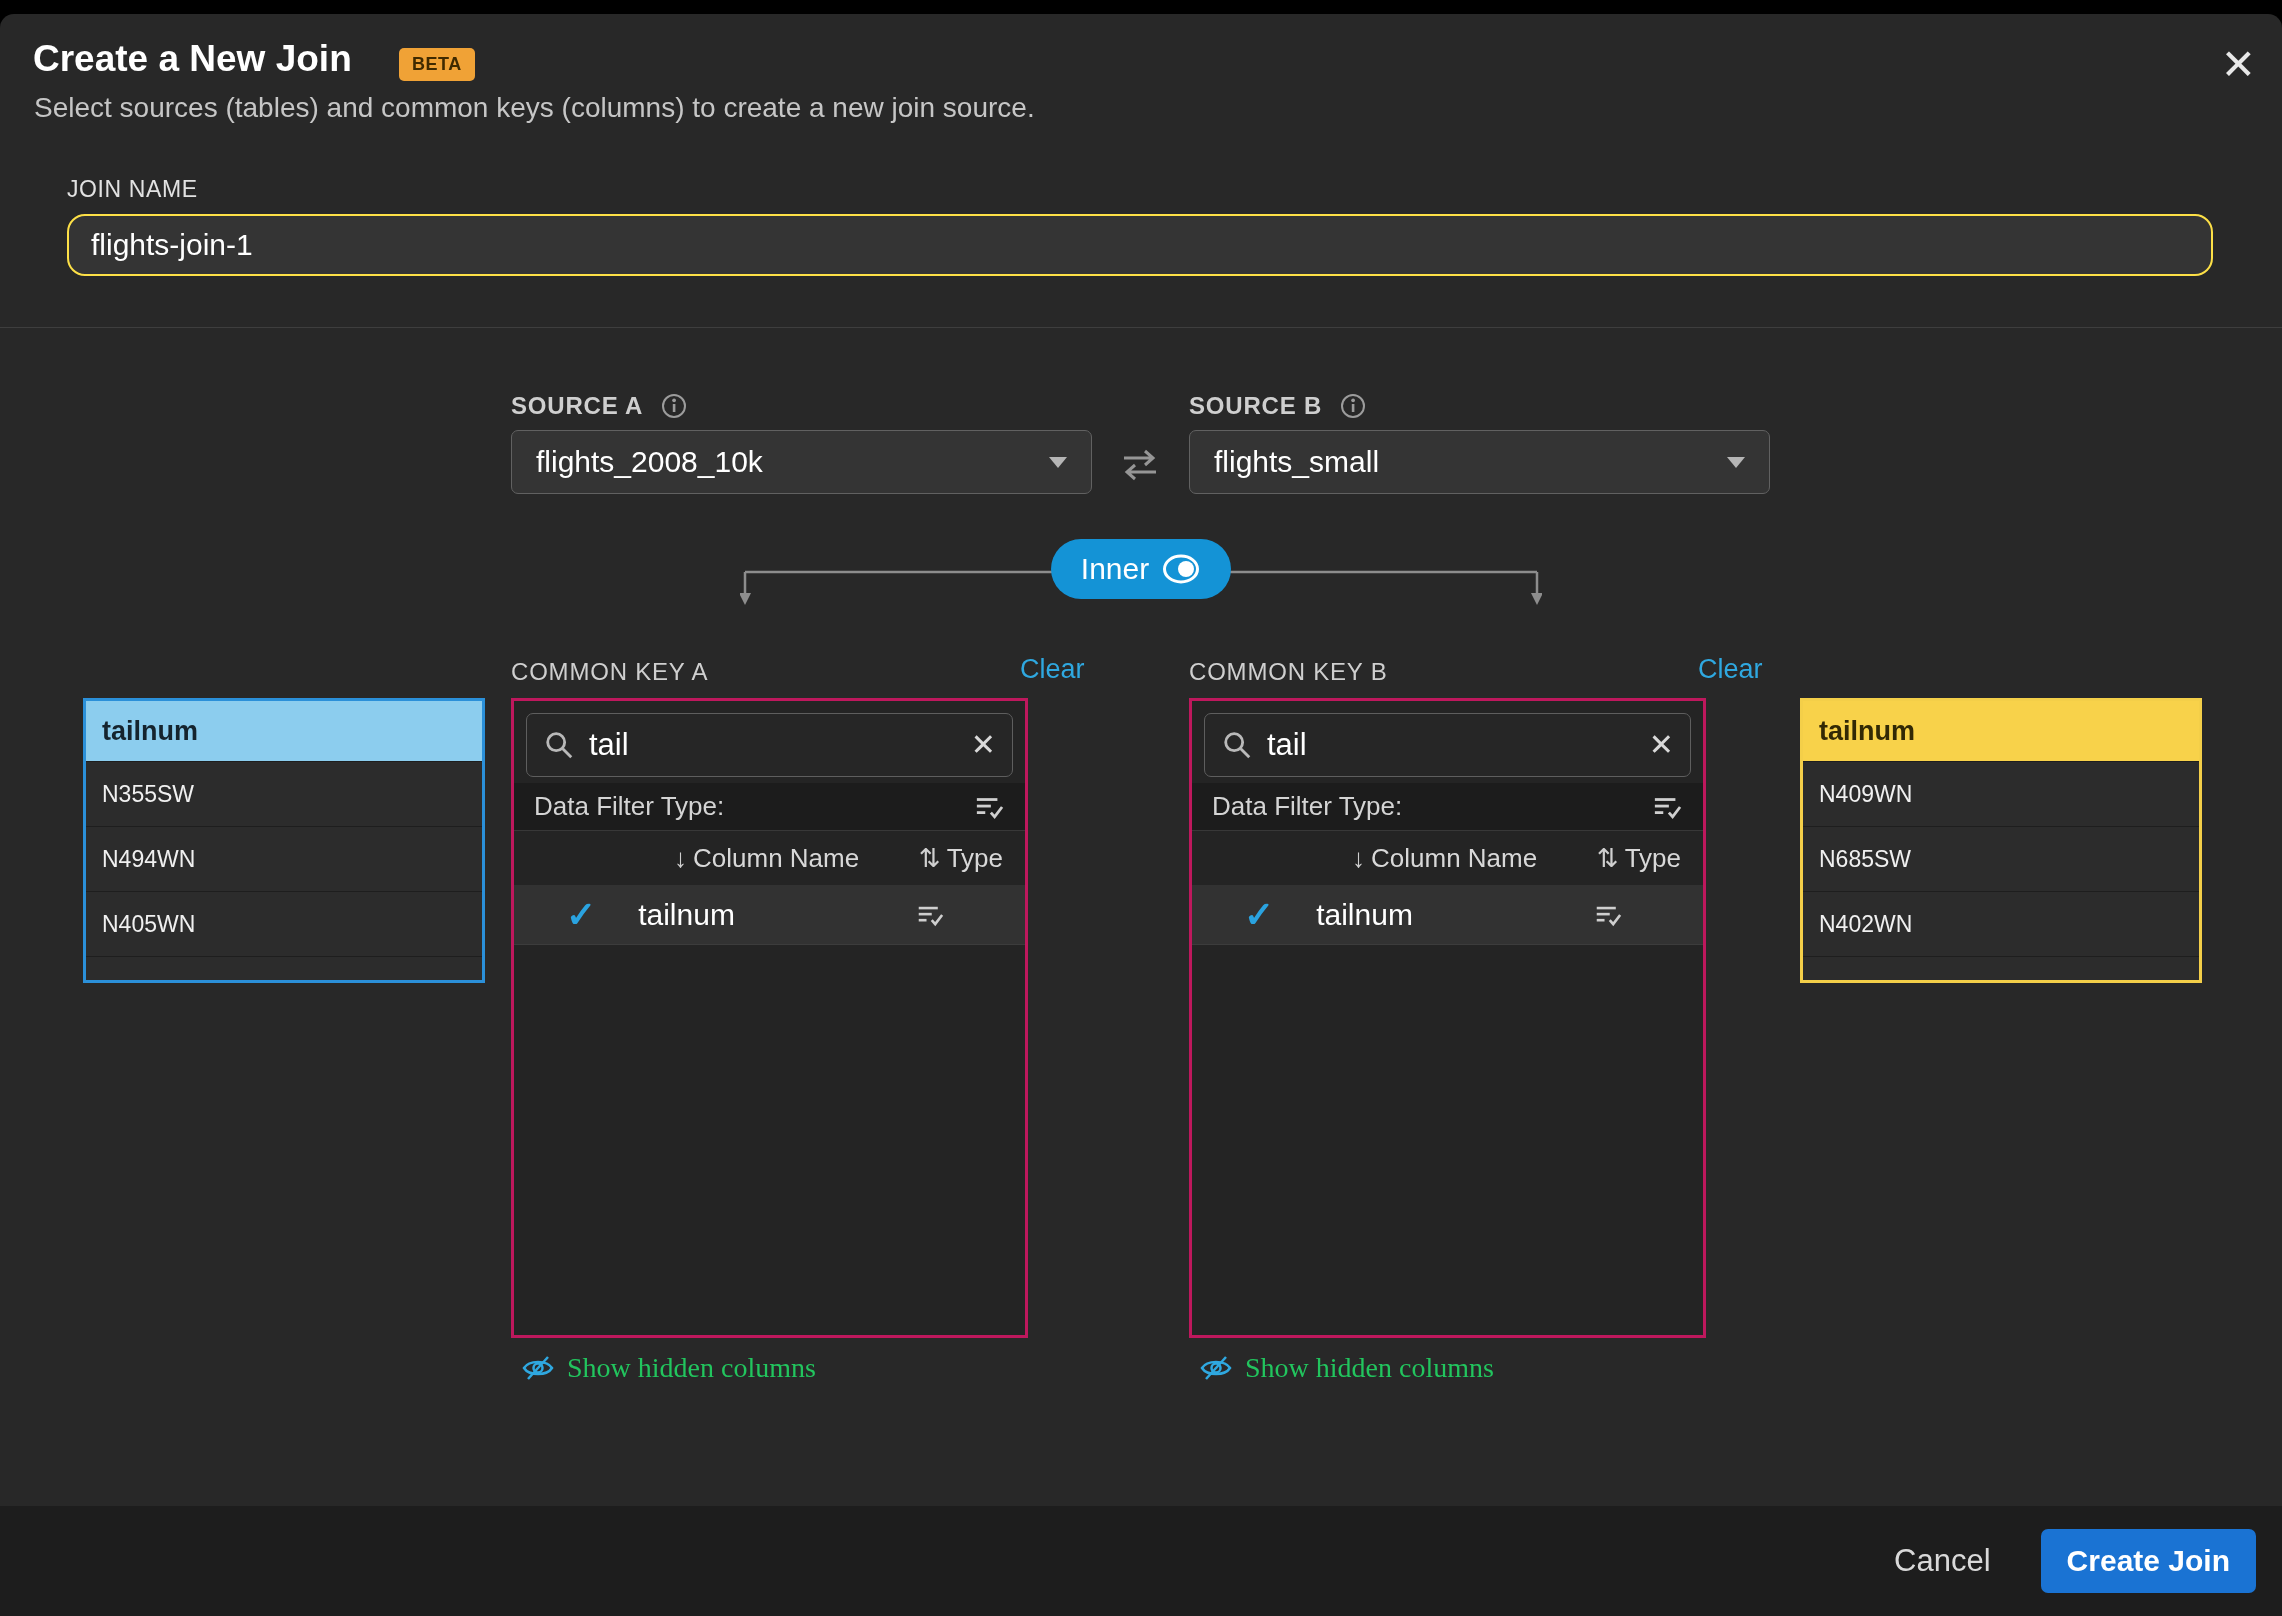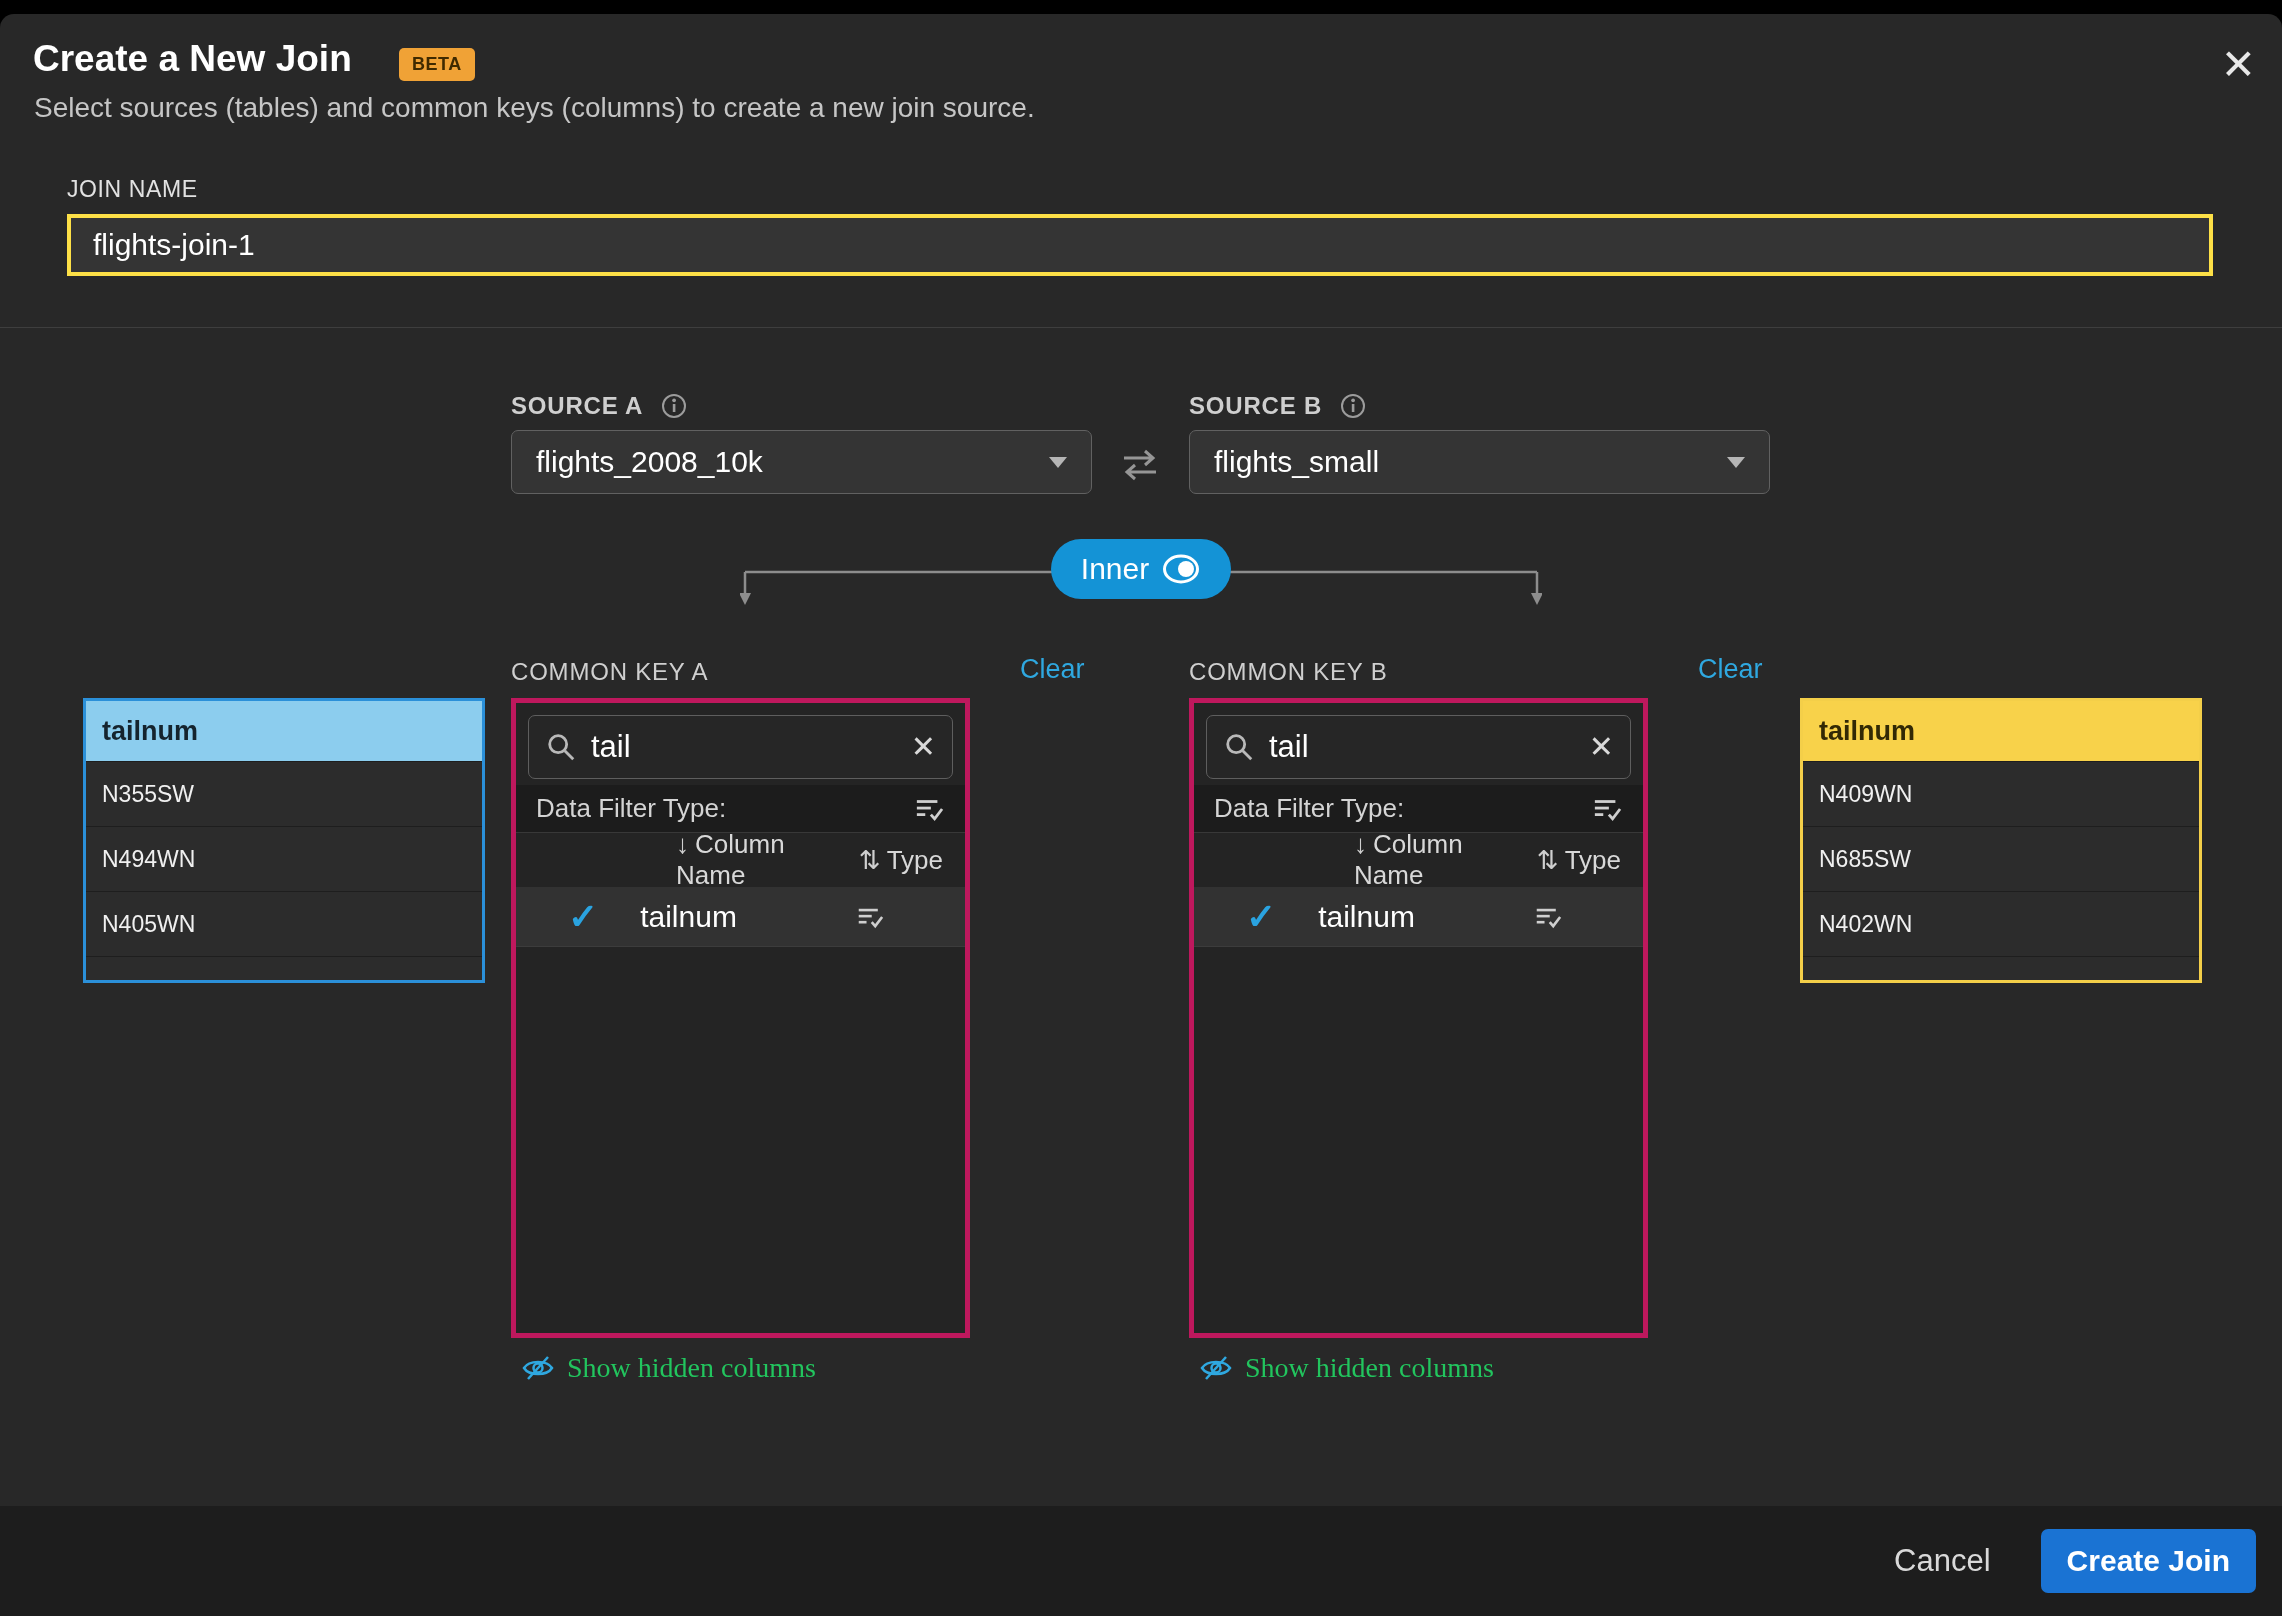--- a/index.html
+++ b/index.html
@@ -24,21 +24,21 @@
   }
   .dialog-subtitle { position:absolute; left:34px; top:92px; font-size:28px; color:#c6c6c6; }
   .close-btn {
     position:absolute; right:26px; top:44px; background:none; border:none;
     color:#e8e8e8; font-size:42px; line-height:1; cursor:pointer; font-weight:300;
   }
   
   .join-name-label { position:absolute; left:67px; top:176px; font-size:23px; color:#e2e2e2; letter-spacing:.6px; }
   .join-name-input {
     position:absolute; left:67px; top:214px; width:2146px; height:62px;
-    background:#343434; border:4px solid #fde047; border-radius:0;
+    background:#343434; border:2px solid #fde047; border-radius:18px;
     color:#fff; font-size:30px; padding:0 22px; outline:none;
     font-family:"Liberation Sans", sans-serif;
   }
   .divider { position:absolute; left:0; right:0; top:327px; height:1px; background:#3e3e3e; }
   
   .src-label { position:absolute; top:392px; font-size:24px; color:#cfcfcf; letter-spacing:.8px; display:flex; align-items:center; gap:18px;font-weight:bold; }
   .src-label.a { left:511px; } .src-label.b { left:1189px; }
   .dropdown {
     position:absolute; top:430px; width:581px; height:64px;
     background:#343434; border:1px solid #616161; border-radius:7px;
@@ -57,22 +57,22 @@
     background:#1493d6; border:none; border-radius:33px; cursor:pointer;
     display:flex; align-items:center; justify-content:center; gap:12px;
     color:#fff; font-size:30px; font-family:"Liberation Sans", sans-serif;
   }
   
   .ck-label { position:absolute; top:658px; font-size:24px; color:#cfcfcf; letter-spacing:.8px; }
   .ck-label.a { left:511px; } .ck-label.b { left:1189px; }
   .clear-link { position:absolute; top:654px; font-size:27px; color:#2fa8e0; background:none; border:none; cursor:pointer; font-family:"Liberation Sans", sans-serif; }
   .clear-link.a { left:1020px; } .clear-link.b { left:1698px; }
   .key-panel {
-    position:absolute; top:698px; width:459px; height:640px;
-    background:#242424; border:5px solid #be185d;
+    position:absolute; top:698px; width:517px; height:640px;
+    background:#242424; border:3px solid #be185d;
   }
   .key-panel.a { left:511px; } .key-panel.b { left:1189px; }
   .search-box {
     position:absolute; left:12px; right:12px; top:12px; height:64px;
     border:1px solid #5e5e5e; border-radius:7px; background:#262626;
     display:flex; align-items:center; padding:0 16px; gap:14px;
   }
   .search-input {
     flex:1; background:transparent; border:none; outline:none;
     color:#fff; font-size:31px; font-family:"Liberation Sans", sans-serif; min-width:0;

